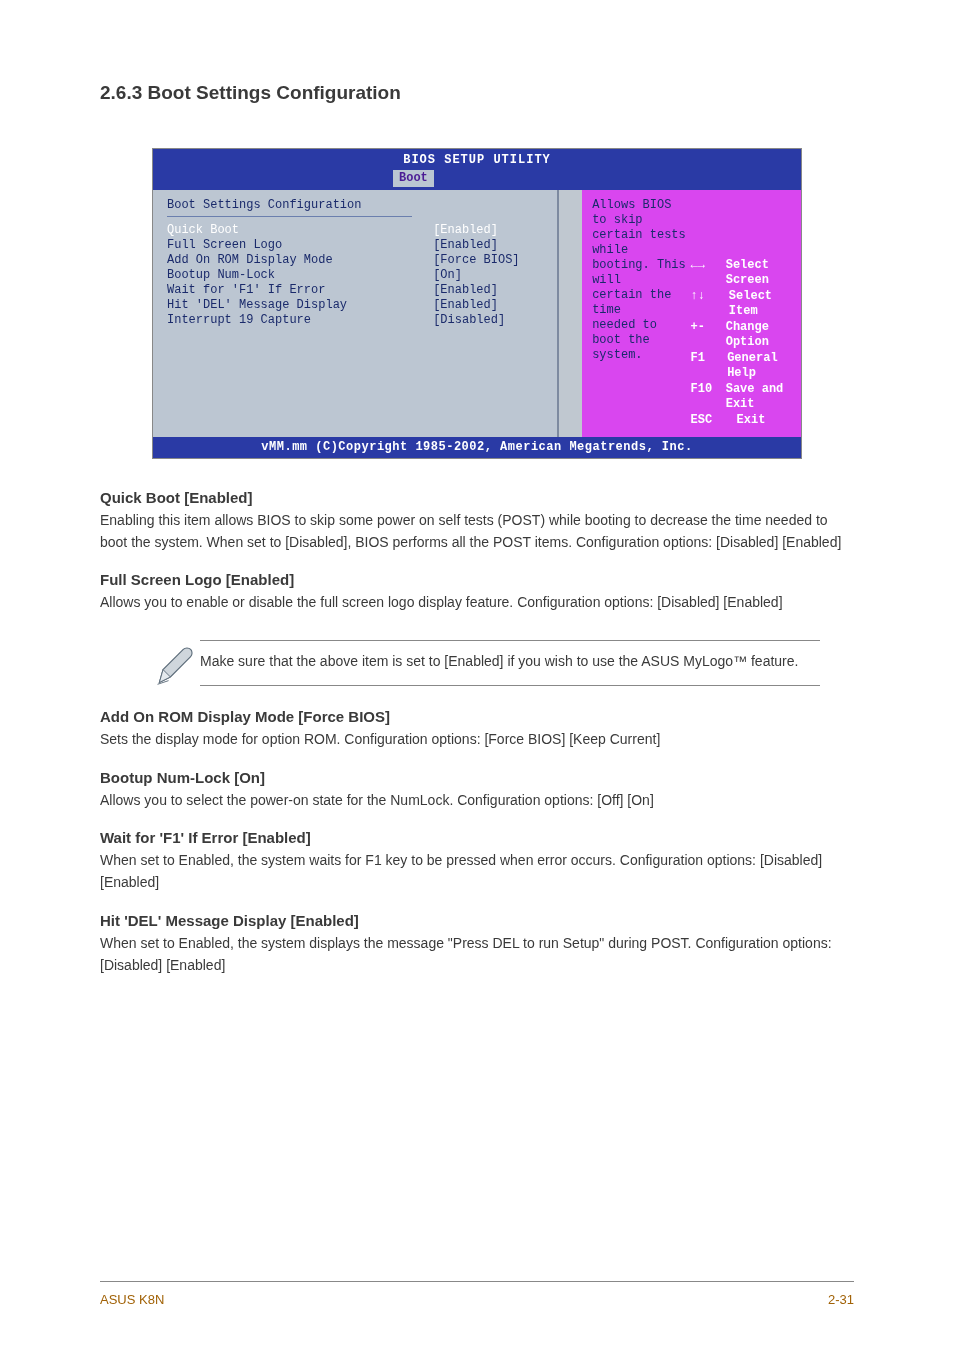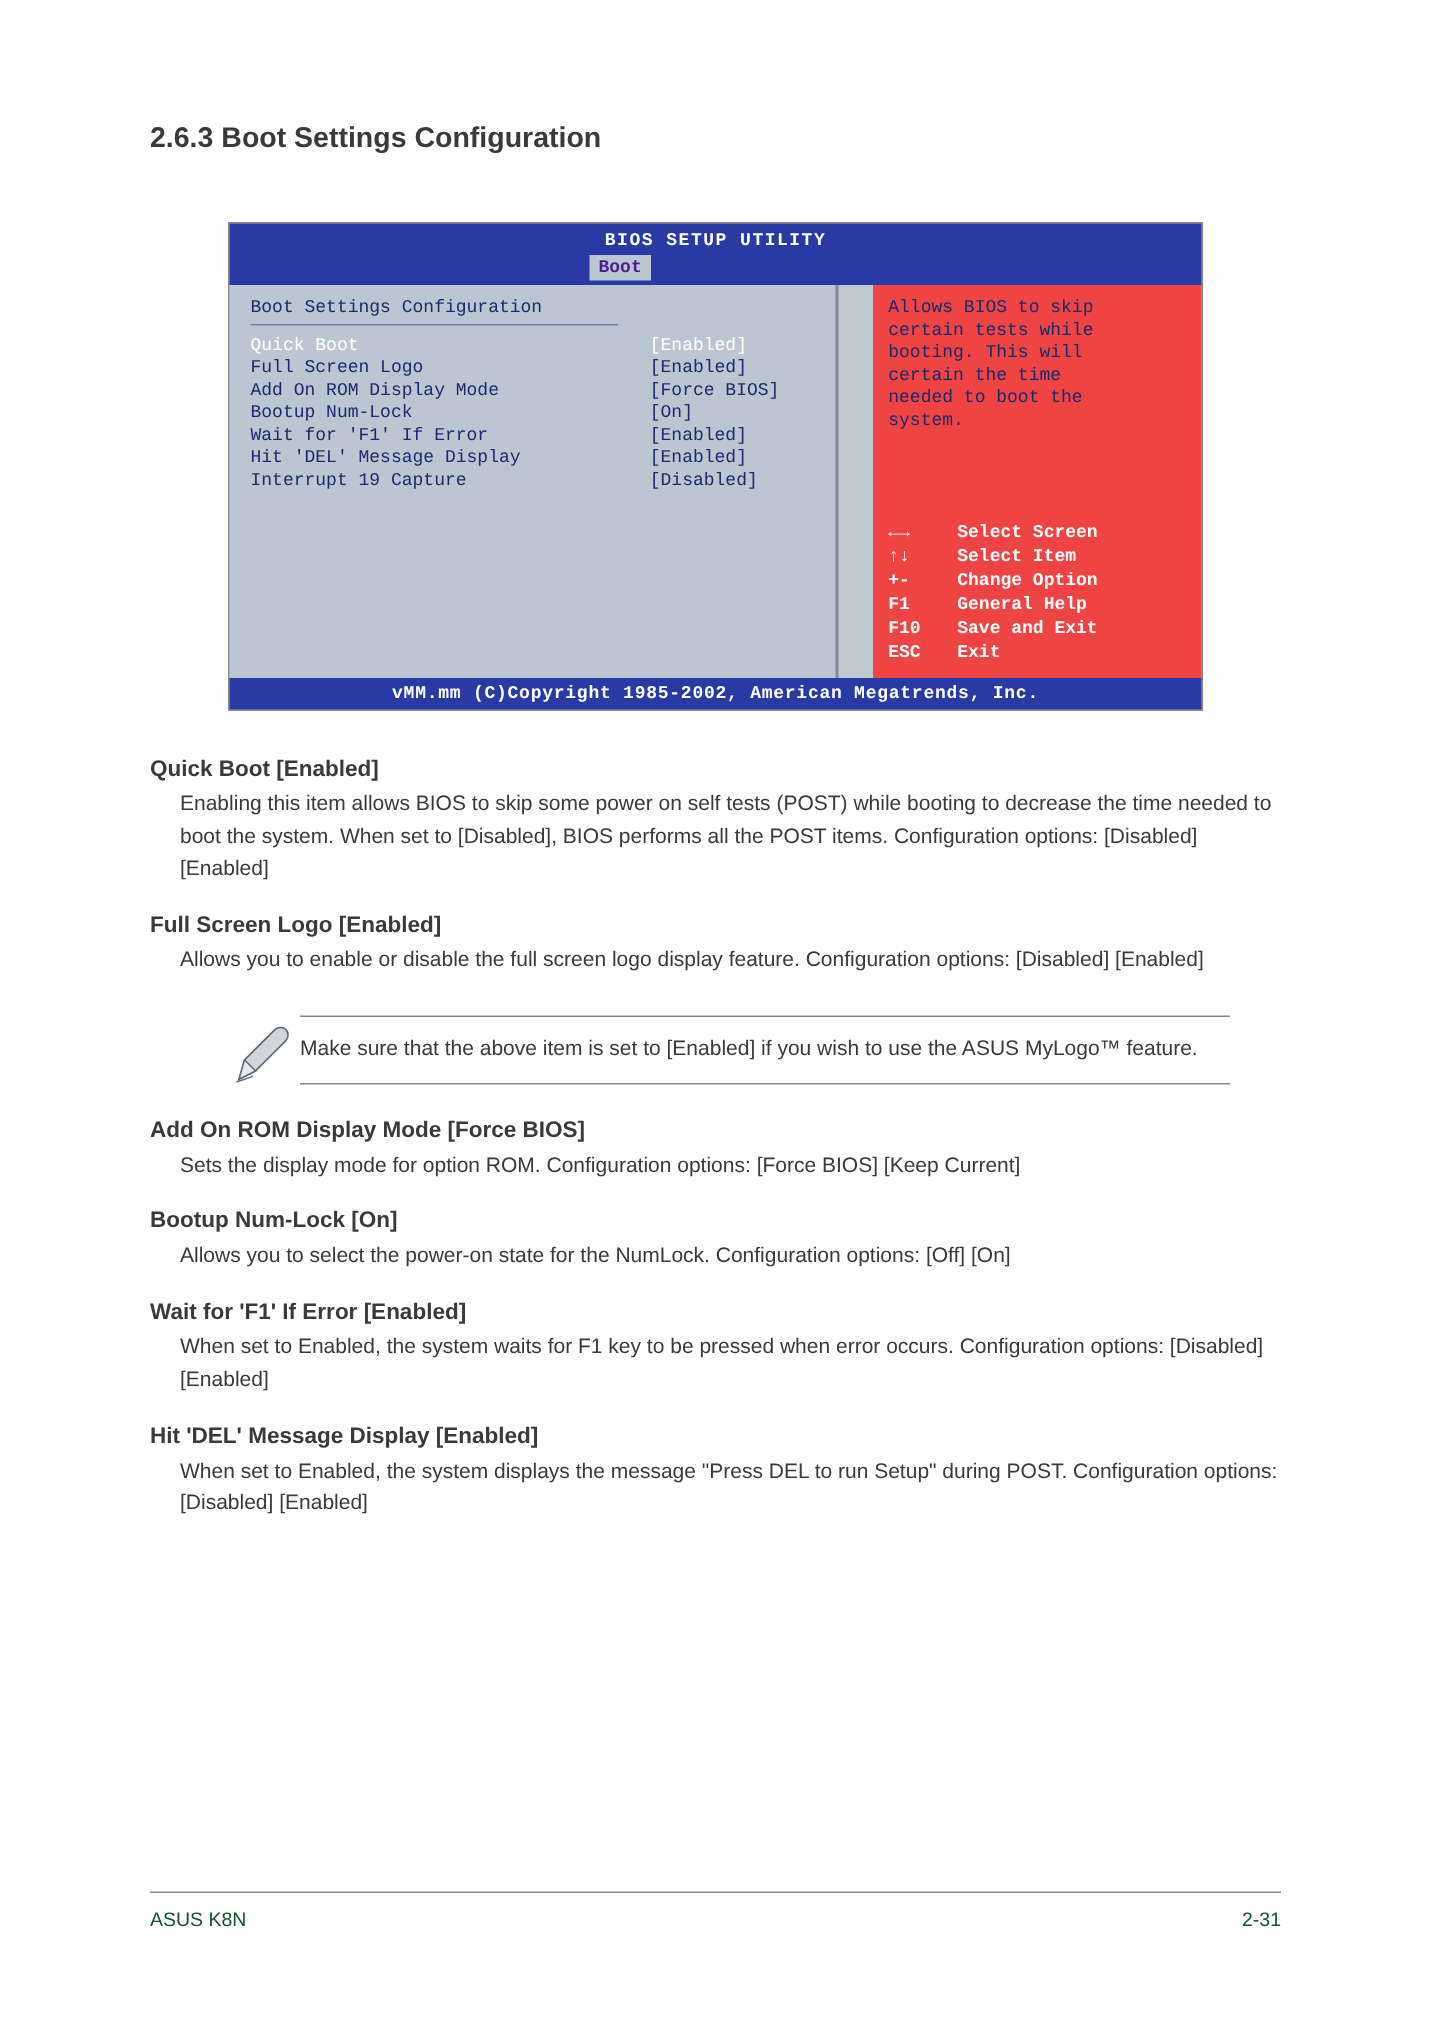--- a/index.html
+++ b/index.html
@@ -50,25 +50,25 @@
   }
   .bios-left {
     flex: 1 1 65%;
     background: #bcc6d2;
     padding: 8px 14px 80px 14px;
     border-right: 2px solid #7d8aa0;
     color: #1a2a6b;
   }
   .bios-right {
     flex: 1 1 35%;
-    background: #ef4444;
+    background: #d946ef;
     padding: 8px 10px 8px 10px;
     color: #1a2a6b;
     display: flex;
-    flex-direction: column;
+    flex-direction: row;
     justify-content: space-between;
   }
   .bios-subtitle { color: #1a2a6b; margin-bottom: 2px; }
   .bios-rule { border-top: 1px solid #6b7fae; margin: 3px 0 6px; width: 65%; }
   .bios-row { display: flex; align-items: flex-end; }
   .bios-row .label { flex: 1; }
   .bios-row .val { flex: 0 0 110px; }
   .nav-block { color: #fff; font-weight: bold; margin-top: 60px; }
   .nav-block .row { display: flex; gap: 10px; margin-bottom: 1px; }
   .nav-block .key { width: 36px; color: #fff; }
@@ -77,21 +77,21 @@
     background: #2a3aa5;
     color: #fff;
     text-align: center;
     padding: 3px 0;
     font-weight: bold;
     letter-spacing: .5px;
   }
 
   
   .opt-head { font-size: 15px; font-weight: bold; margin: 18px 0 4px; }
-  .opt-body { font-size: 14px; line-height: 1.55; margin-bottom: 6px; margin-left: 20px; }
+  .opt-body { font-size: 14px; line-height: 1.55; margin-bottom: 6px; }
 
   
   .note-block {
     display: flex;
     align-items: flex-start;
     margin: 26px 0 0 0;
     width: 670px;
     margin-left: 50px;
   }
   .note-icon {
@@ -104,27 +104,27 @@
     border-bottom: 1.5px solid #888;
     padding: 10px 0;
     font-size: 14px;
     line-height: 1.5;
     min-height: 46px;
   }
 
   
   .page-footer {
     position: absolute;
-    left: 100px; right: 100px; bottom: 64px;
+    left: 100px; right: 100px; bottom: 44px;
     border-top: 1.5px solid #888;
     padding-top: 10px;
     display: flex;
     justify-content: space-between;
     font-size: 13px;
-    color: #14532d;
+    color: #a16207;
     align-items: center;
   }
 </style>
 </head>
 <body>
 
 <div class="page">
 
   <div class="section-title">2.6.3 Boot Settings Configuration</div>
 

